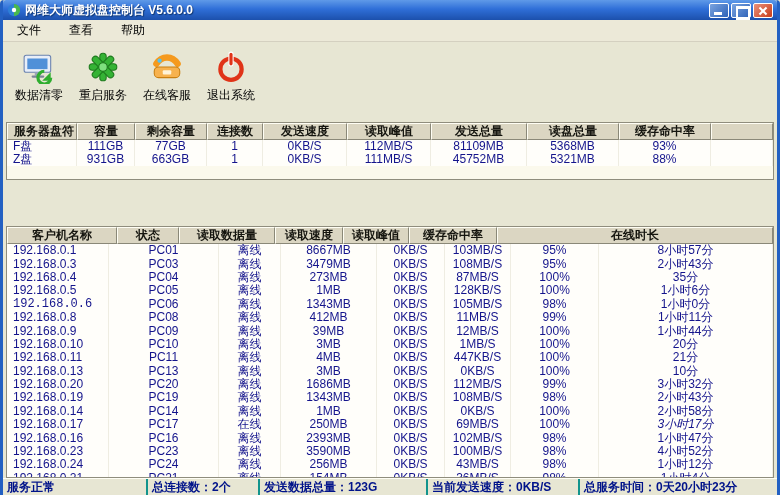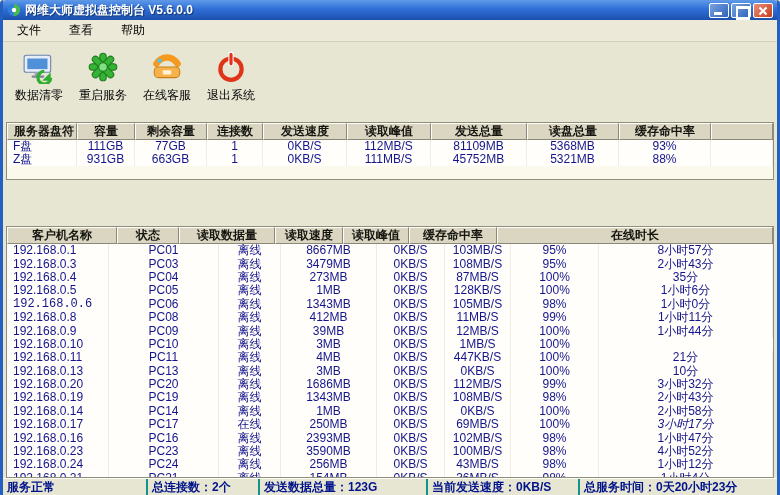--- a/index.html
+++ b/index.html
@@ -263,20 +263,21 @@
           <div class="td" style="flex: 1 1 auto;">1小时44分</div>
         </div>
         <div class="tr">
           <div class="td left" style="flex: 0 0 102px;">192.168.0.10</div>
           <div class="td" style="flex: 0 0 110px;">PC10</div>
           <div class="td" style="flex: 0 0 62px;">离线</div>
           <div class="td" style="flex: 0 0 96px;">3MB</div>
           <div class="td" style="flex: 0 0 68px;">0KB/S</div>
           <div class="td" style="flex: 0 0 66px;">1MB/S</div>
           <div class="td" style="flex: 0 0 88px;">100%</div>
+          <div class="td" style="flex: 1 1 auto;">20分</div>
         </div>
         <div class="tr">
           <div class="td left" style="flex: 0 0 102px;">192.168.0.11</div>
           <div class="td" style="flex: 0 0 110px;">PC11</div>
           <div class="td" style="flex: 0 0 62px;">离线</div>
           <div class="td" style="flex: 0 0 96px;">4MB</div>
           <div class="td" style="flex: 0 0 68px;">0KB/S</div>
           <div class="td" style="flex: 0 0 66px;">447KB/S</div>
           <div class="td" style="flex: 0 0 88px;">100%</div>
           <div class="td" style="flex: 1 1 auto;">21分</div>

